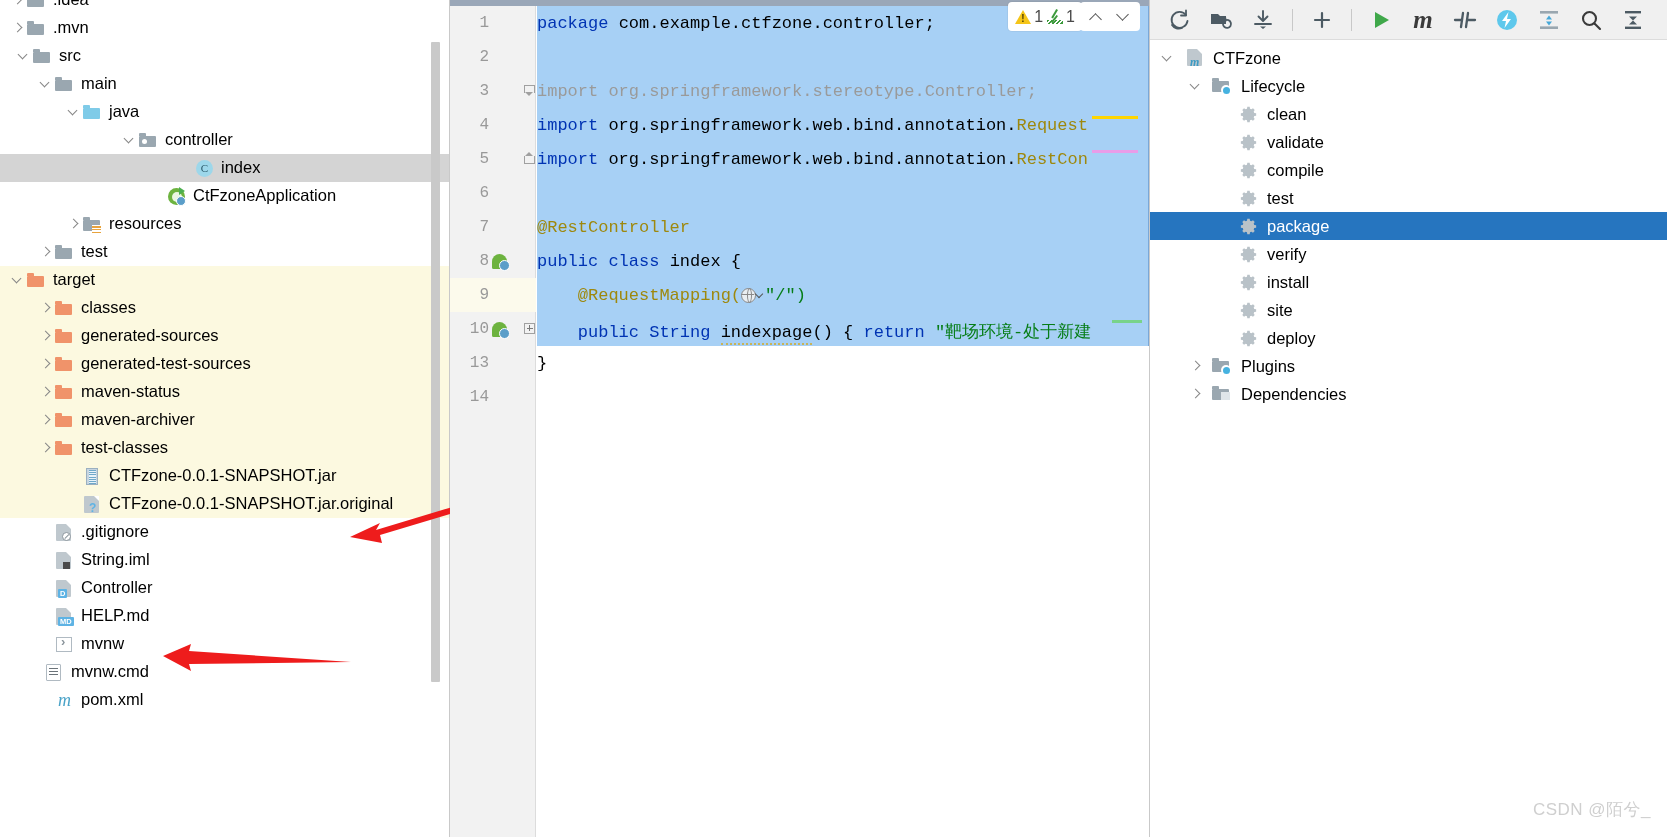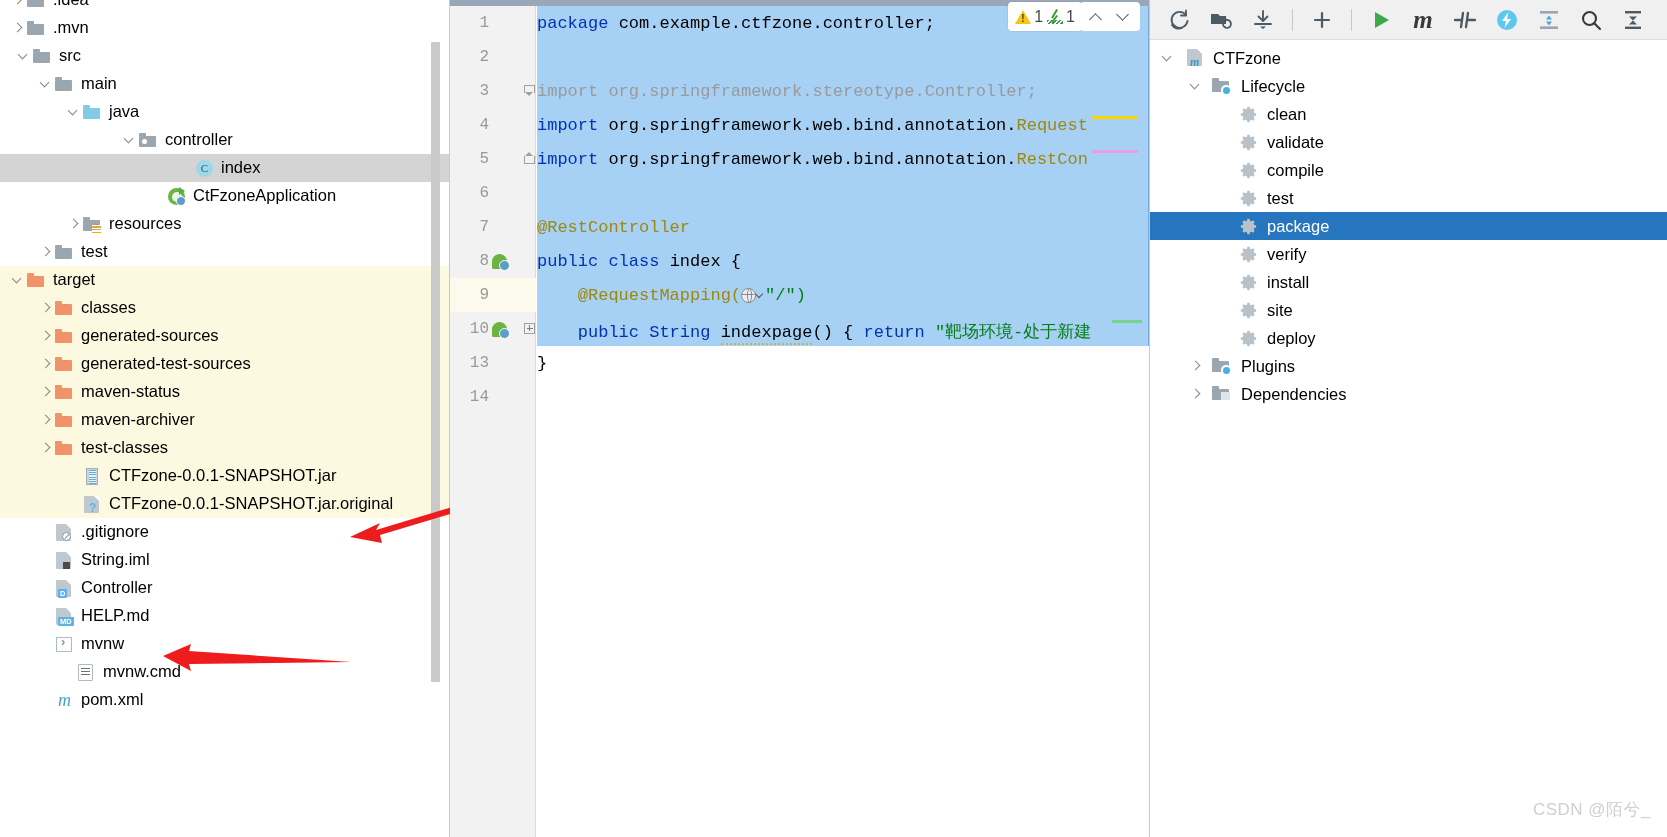--- a/index.html
+++ b/index.html
@@ -522,21 +522,21 @@
           </span>
           <span class="lbl">HELP.md</span>
         </div>
         <div class="node" style="padding-left: 38px;">
           <span class="arrow"></span>
           <span class="ic">
             <span class="mvnw-ic"></span>
           </span>
           <span class="lbl">mvnw</span>
         </div>
-        <div class="node" style="padding-left: 60px;">
+        <div class="node" style="padding-left: 28px;">
           <span class="arrow"></span>
           <span class="ic"><span class="file" style="background:#ffffff;border:1.5px solid #b0bac2"></span><span class="cmd-ic"><span class="ln" style="top:5px"></span><span class="ln" style="top:8px"></span><span class="ln" style="top:11px"></span></span></span>
           <span class="lbl">mvnw.cmd</span>
         </div>
         <div class="node" style="padding-left: 38px;">
           <span class="arrow"></span>
           <span class="ic">
             <span class="pom-ic">m</span>
           </span>
           <span class="lbl">pom.xml</span>

